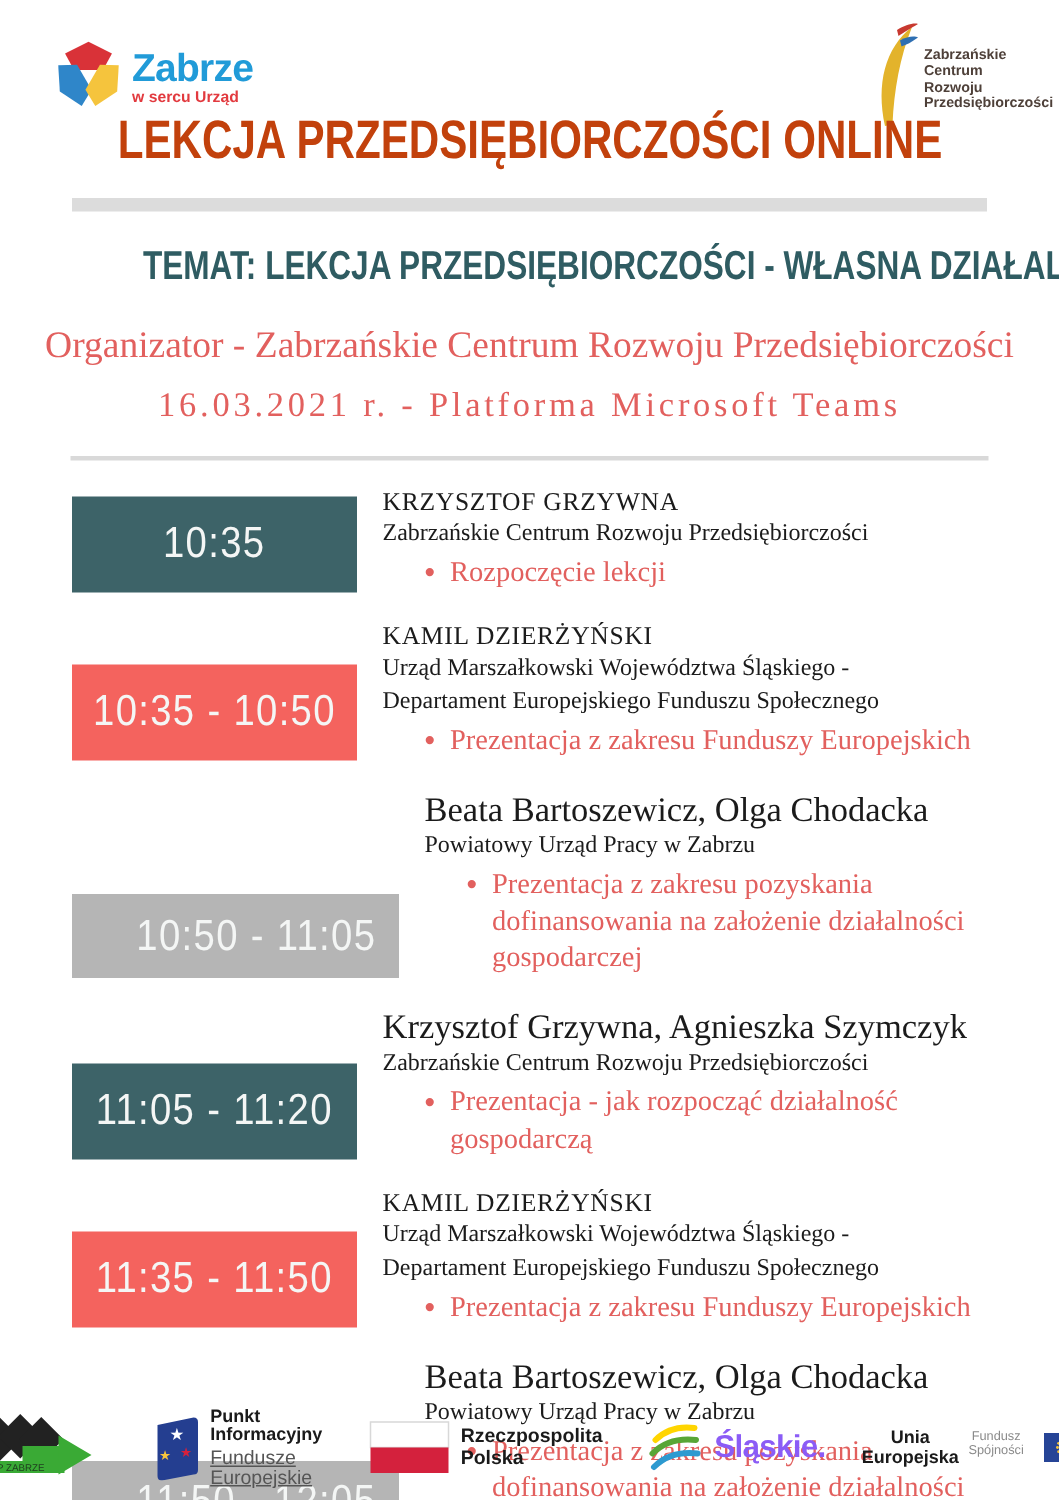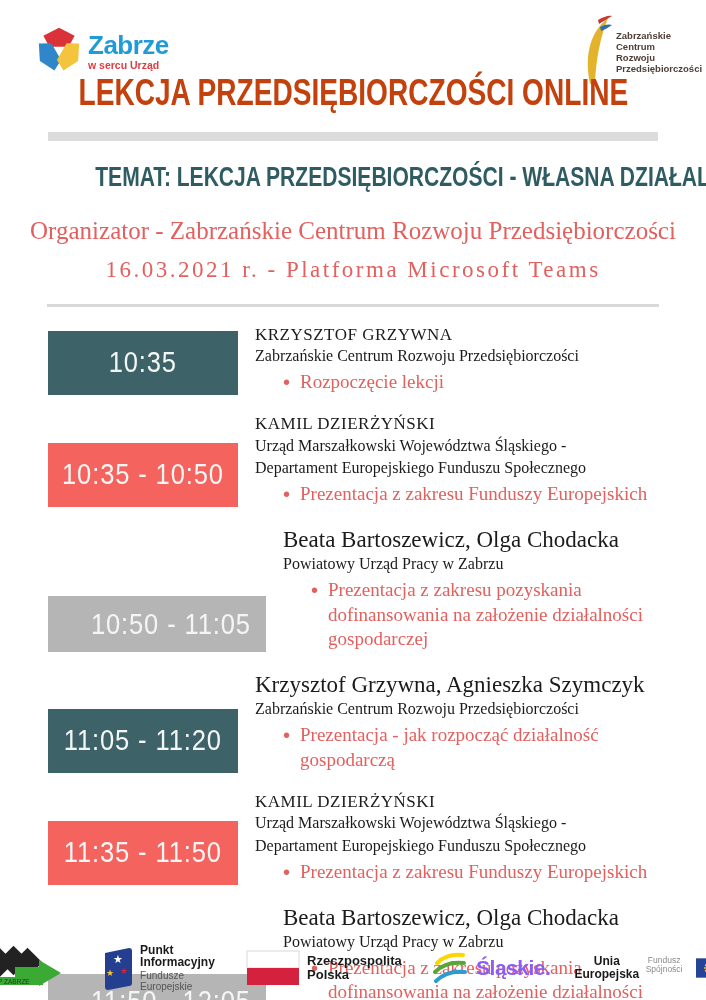--- a/index.html
+++ b/index.html
@@ -44,21 +44,21 @@
   .topics li{display:flex;gap:10px;align-items:flex-start;margin-left:28px;}
   .bullet{color:var(--accent);font-size:20px;line-height:1.2;}
   .topic-text{font-family:"Liberation Serif",serif;color:var(--accent);font-size:19px;line-height:1.3;}
 
   
   .footer{position:absolute;left:0;right:0;bottom:8px;display:flex;align-items:center;
         justify-content:center;gap:24px;padding:0 30px;}
   .flogo{display:flex;align-items:center;gap:7px;}
   .punkt-text{display:flex;flex-direction:column;line-height:1.05;width:82px;align-items:flex-end;}
   .punkt-title{font-weight:700;font-size:12px;color:#1a1a1a;}
-  .punkt-sub{font-size:10px;color:#555;margin-top:2px;}
+  .punkt-sub{font-size:13px;color:#555;margin-top:2px;text-decoration:underline;}
   .poland-label{font-weight:700;font-size:13px;color:#1a1a1a;line-height:1.1;width:100px;}
   .slaskie-label{font-weight:700;font-size:21px;color:#8b5cf6;letter-spacing:-.5px;}
   .eu-text{display:flex;line-height:1.1;text-align:center;}
   .eu-title{font-weight:700;font-size:12px;color:#1a1a1a;}
   .eu-sub{font-size:8.5px;color:#8a8a8a;margin-top:1px;}
 </style>
 </head>
 <body>
 
 <div class="page" style="--teal: #3d6368; --salmon: #f4635e; --gray: #b5b5b5; --accent: #e2605e;">

